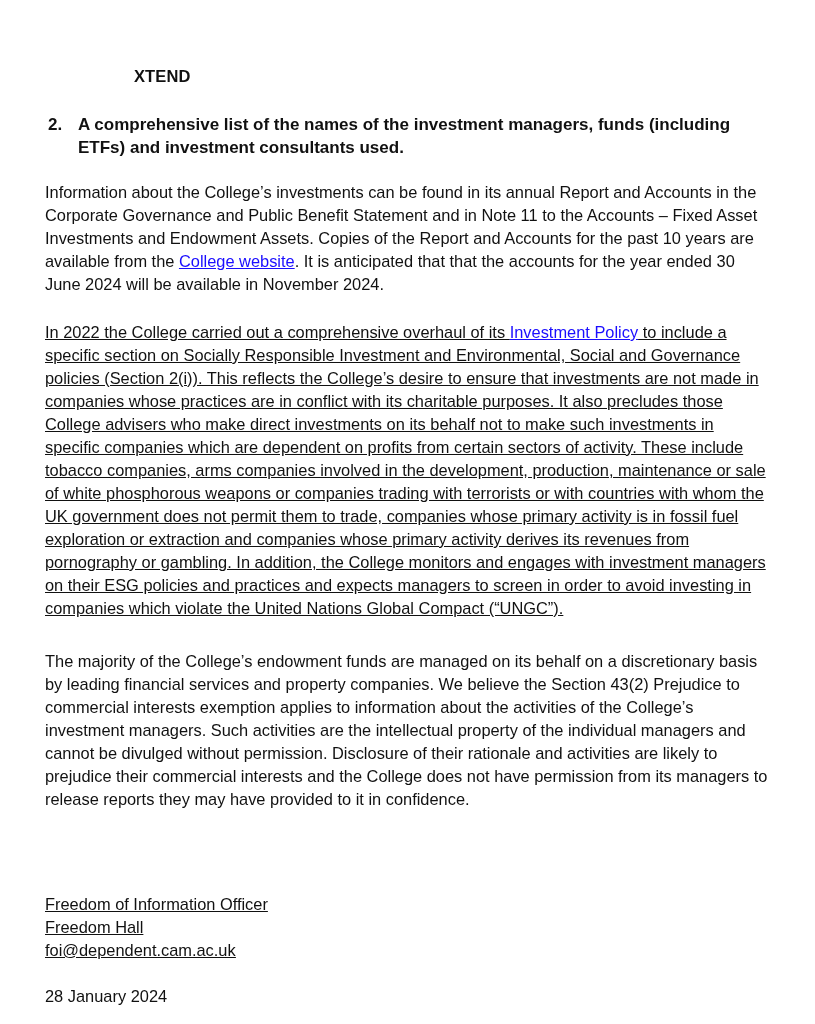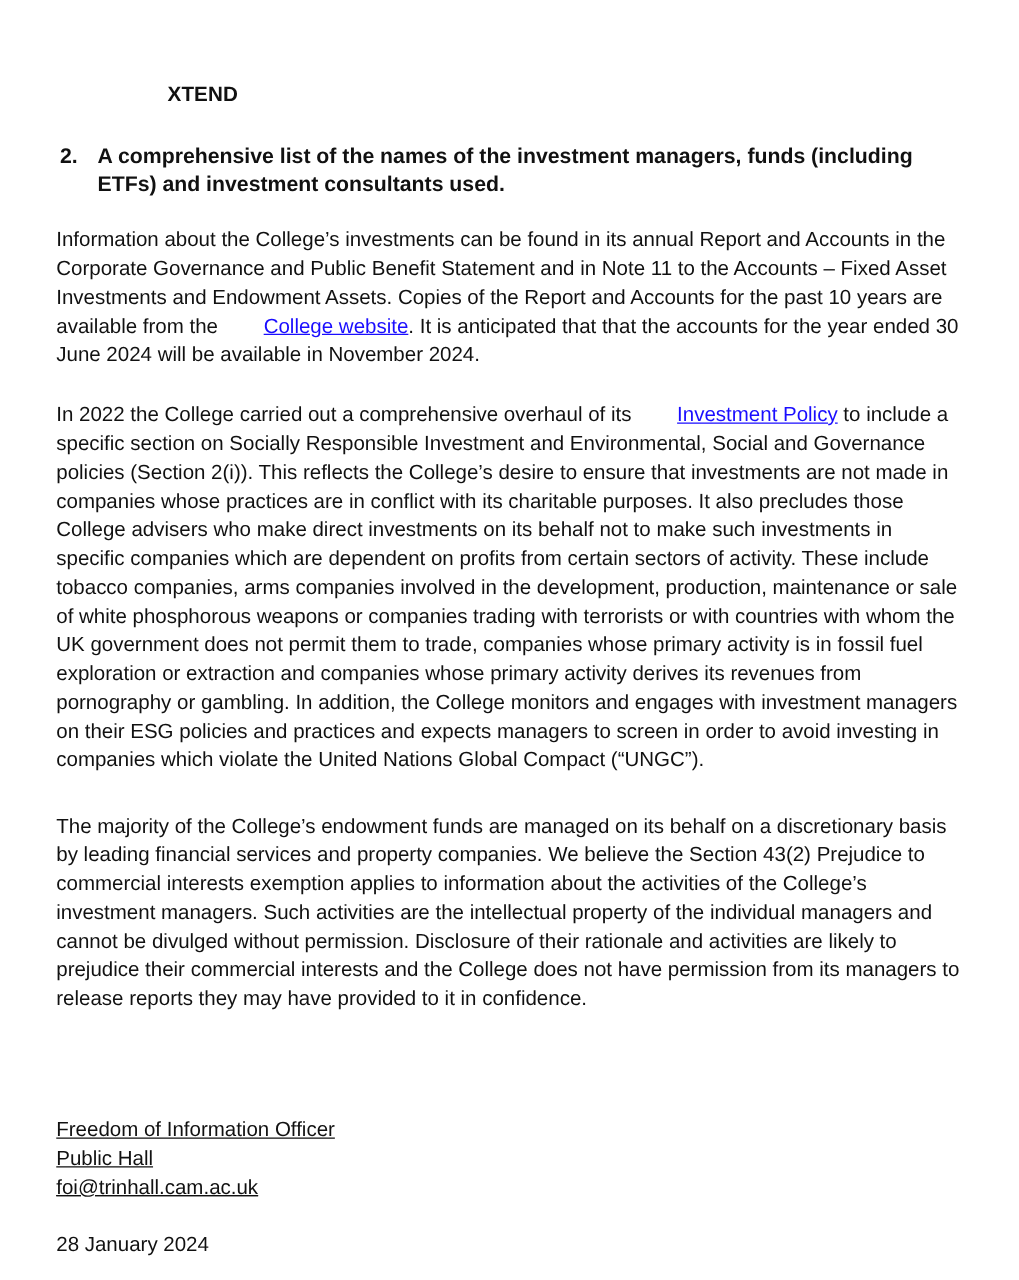--- a/index.html
+++ b/index.html
@@ -49,26 +49,25 @@
   }
   .para {
     position: absolute;
     left: 45px;
     width: 725px;
     font-size: 16.4px;
     line-height: 23px;
     margin: 0;
   }
   .p1 { top: 181px; }
-  .p2 { top: 321px; }
+  .p2 { top: 321px; text-decoration: underline; }
   .p3 { top: 650px; }
   a.link {
     color: #1a0dff;
     text-decoration: underline;
-    margin-left: 32px;
   }
   .sig {
     position: absolute;
     left: 45px;
     top: 893px;
     font-size: 16.4px;
     line-height: 23px;
     text-decoration: underline;
   }
   .sig .email {
@@ -96,19 +95,19 @@
   </div>
 
   <p class="para p1"><span>Information about the College’s investments can be found in its annual Report and Accounts in the Corporate Governance and Public Benefit Statement and in Note 11 to the Accounts – Fixed Asset Investments and Endowment Assets.  Copies of the Report and Accounts for the past 10 years are available from the </span><a class="link">College website</a><span>.  It is anticipated that that the accounts for the year ended 30 June 2024 will be available in November 2024.</span></p>
 
   <p class="para p2"><span>In 2022 the College carried out a comprehensive overhaul of its </span><a class="link">Investment Policy</a><span> to include a specific section on Socially Responsible Investment and Environmental, Social and Governance policies (Section 2(i)).  This reflects the College’s desire to ensure that investments are not made in companies whose practices are in conflict with its charitable purposes.  It also precludes those College advisers who make direct investments on its behalf not to make such investments in specific companies which are dependent on profits from certain sectors of activity.  These include tobacco companies, arms companies involved in the development, production, maintenance or sale of white phosphorous weapons or companies trading with terrorists or with countries with whom the UK government does not permit them to trade, companies whose primary activity is in fossil fuel exploration or extraction and companies whose primary activity derives its revenues from pornography or gambling.  In addition, the College monitors and engages with investment managers on their ESG policies and practices and expects managers to screen in order to avoid investing in companies which violate the United Nations Global Compact (“UNGC”).</span></p>
 
   <p class="para p3">The majority of the College’s endowment funds are managed on its behalf on a discretionary basis by leading financial services and property companies.  We believe the Section 43(2) Prejudice to commercial interests exemption applies to information about the activities of the College’s investment managers.  Such activities are the intellectual property of the individual managers and cannot be divulged without permission.  Disclosure of their rationale and activities are likely to prejudice their commercial interests and the College does not have permission from its managers to release reports they may have provided to it in confidence.</p>
 
   <div class="sig">
     <div>Freedom of Information Officer</div>
-    <div>Public Hall</div>
-    <div><a class="email">foi@trinhall.cam.ac.uk</a></div>
+    <div>Freedom Hall</div>
+    <div><a class="email">foi@dependent.cam.ac.uk</a></div>
   </div>
 
   <div class="date">28 January 2024</div>
 
 </div>
 
 </body></html>

